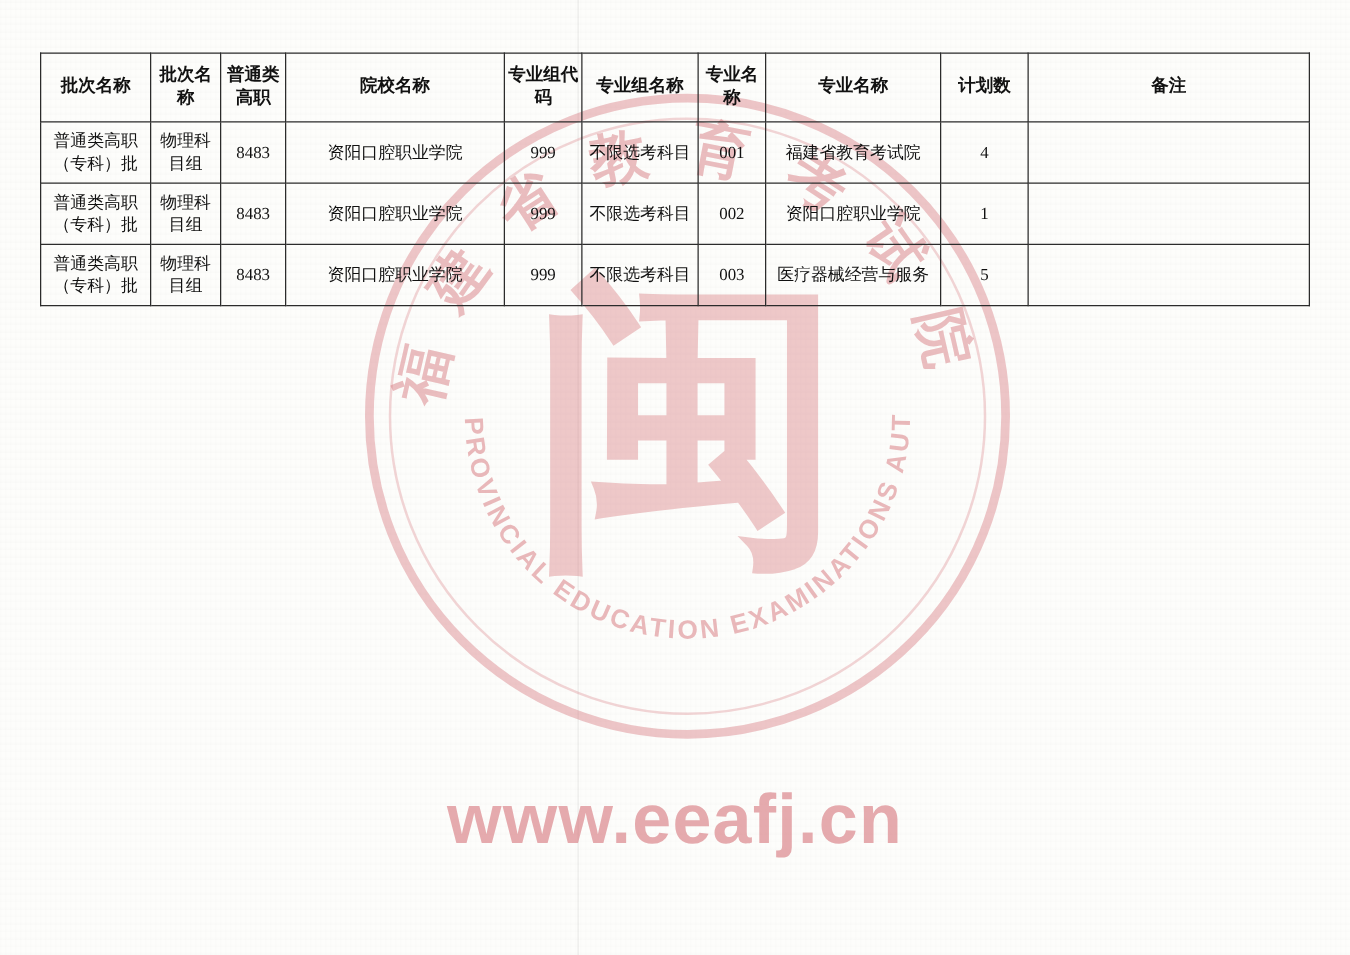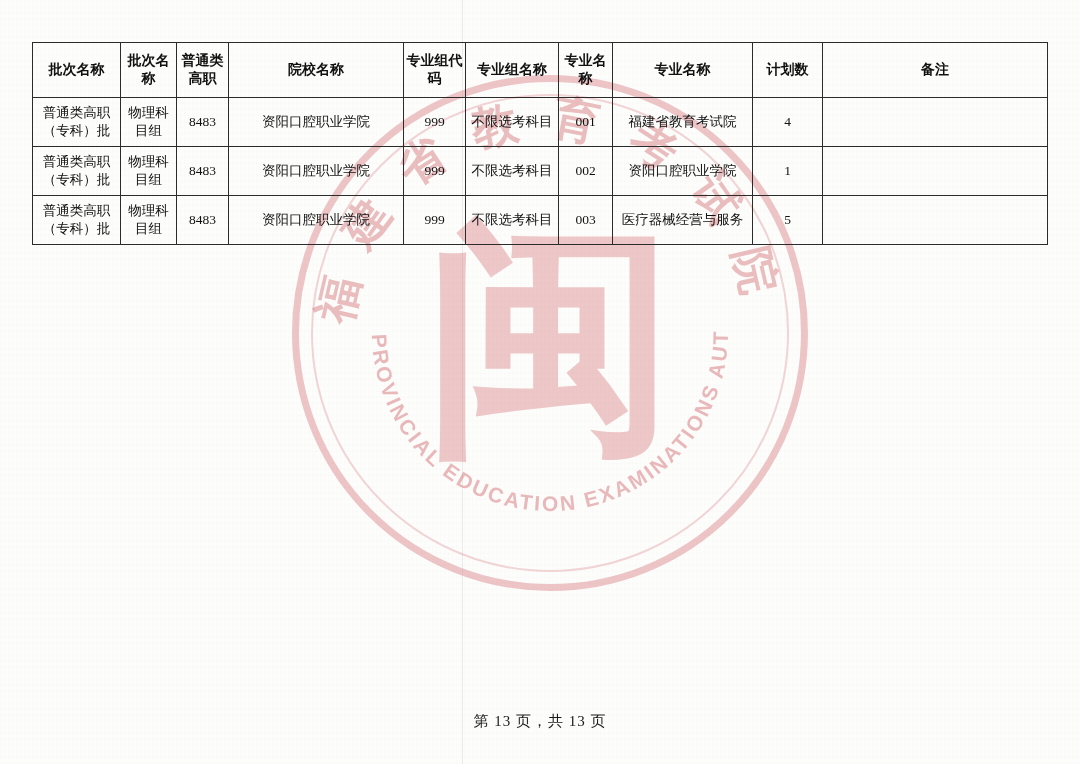--- a/index.html
+++ b/index.html
@@ -273,16 +273,16 @@
           <td>不限选考科目</td>
           <td>003</td>
           <td>医疗器械经营与服务</td>
           <td>5</td>
           <td></td>
         </tr>
       </tbody>
     </table>
   </div>
 
-
-  <div class="footer">第 13 页，共 13 页</div>
+  <div class="url-watermark">www.eeafj.cn</div>
+
 
 </div>
 
 </body></html>

